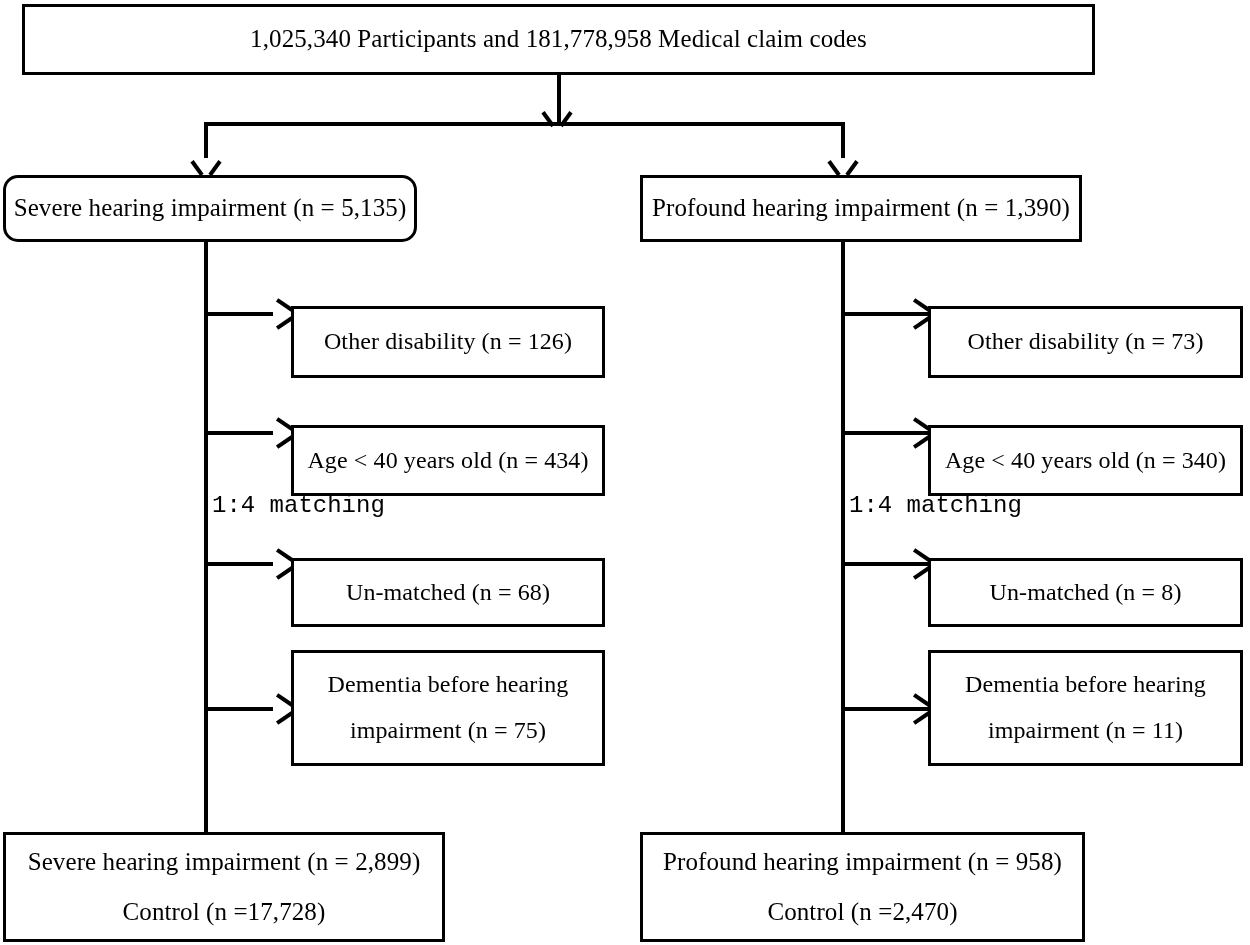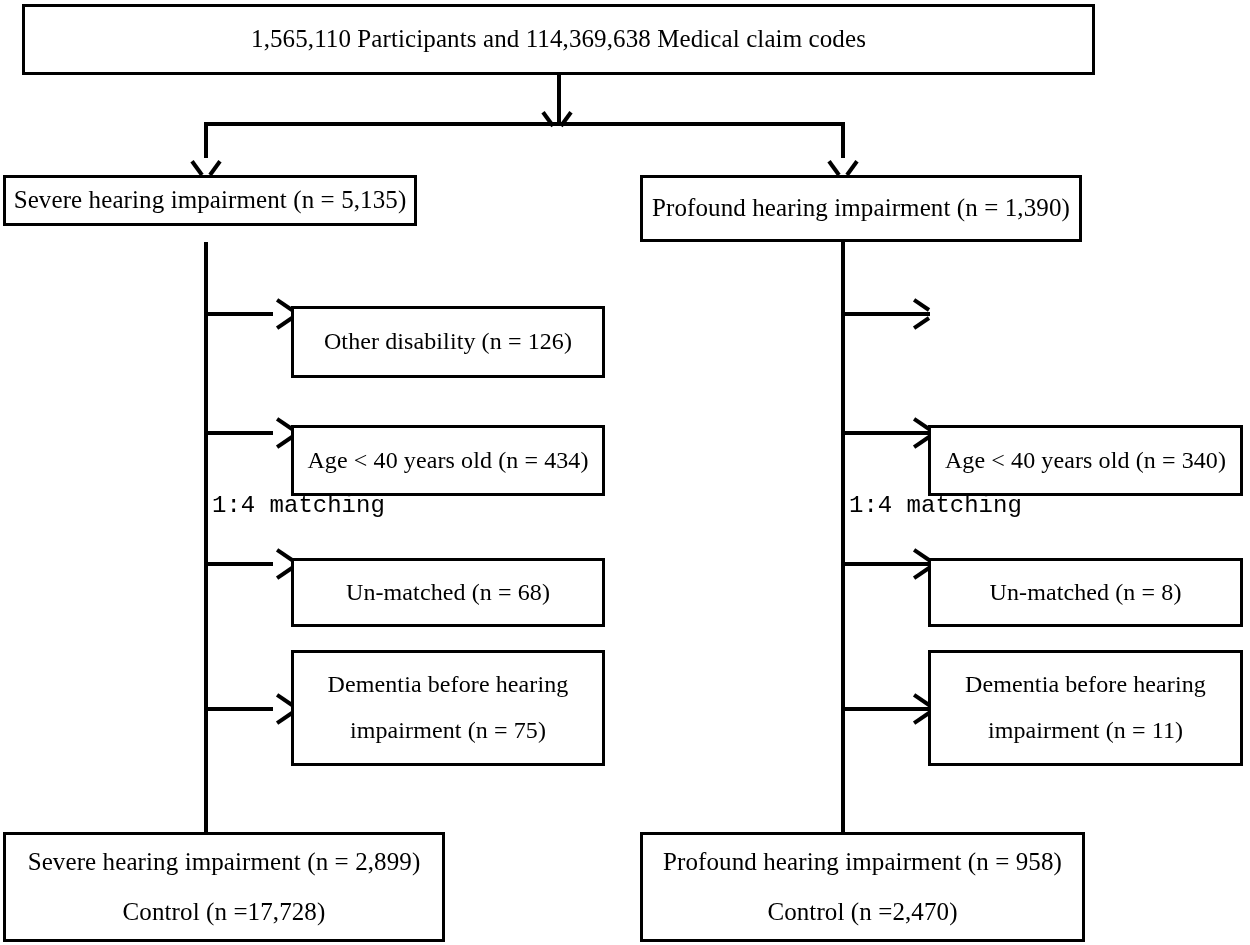--- a/index.html
+++ b/index.html
@@ -26,21 +26,21 @@
   }
   .box .ln{display:block;white-space:nowrap;}
 
   .fs-top{font-size:25px;}
   .fs-lvl2{font-size:25px;}
   .fs-excl{font-size:24px;margin-top:28px;}
   .fs-excl2{font-size:24px;line-height:1.9;}
   .fs-bot{font-size:25px;line-height:2.0;}
 
   #box-top      {left:22px;  top:4px;   width:1073px; height:71px;}
-  #box-severe   {left:3px;   top:175px; width:414px;  height:51px;}
+  #box-severe   {left:3px;   top:175px; width:414px;  height:67px;border-radius:15px;}
   #box-profound {left:640px; top:175px; width:442px;  height:67px;justify-content:center;}
 
   #box-l-other  {left:291px; top:278px; width:314px;  height:72px;}
   #box-l-age    {left:291px; top:397px; width:314px;  height:71px;}
   #box-l-unm    {left:291px; top:530px; width:314px;  height:69px;}
   #box-l-dem    {left:291px; top:650px; width:314px;  height:116px;}
 
   #box-r-other  {left:928px; top:278px; width:315px;  height:72px;}
   #box-r-age    {left:928px; top:397px; width:315px;  height:71px;}
   #box-r-unm    {left:928px; top:530px; width:315px;  height:69px;}
@@ -72,21 +72,21 @@
     position:absolute;font-size:24px;white-space:nowrap;
     font-family:Liberation Mono, monospace;
   }
 </style>
 </head>
 <body>
 
 <div id="stage">
 
   <div class="box fs-top" id="box-top">
-    <span class="ln">1,565,110  Participants and 114,369,638 Medical claim codes</span>
+    <span class="ln">1,025,340  Participants and 181,778,958 Medical claim codes</span>
   </div>
 
   <div class="vline" style="left:557px; top:75px; height:50px;"></div>
   <div class="arrow-down" style="left:557px; top:126px;"></div>
 
   <div class="hline" style="left:206px; top:122px; width:637px;"></div>
 
   <div class="vline" style="left:204px; top:122px; height:36px;"></div>
   <div class="arrow-down" style="left:206px; top:175px;"></div>
 
@@ -141,20 +141,23 @@
   <div class="arrow-right" style="left:929px; top:433px;"></div>
 
   <div class="hline" style="left:843px; top:562px; width:87px;"></div>
   <div class="arrow-right" style="left:929px; top:564px;"></div>
 
   <div class="hline" style="left:843px; top:707px; width:87px;"></div>
   <div class="arrow-right" style="left:929px; top:709px;"></div>
 
   <div class="matchlabel" style="left:849px; top:492px;">1:4 matching</div>
 
+  <div class="box fs-excl" id="box-r-other">
+    <span class="ln">Other disability (n = 73)</span>
+  </div>
   <div class="box fs-excl" id="box-r-age">
     <span class="ln">Age &lt; 40 years old (n = 340)</span>
   </div>
   <div class="box fs-excl" id="box-r-unm">
     <span class="ln">Un-matched (n = 8)</span>
   </div>
   <div class="box fs-excl2" id="box-r-dem">
     <span class="ln">Dementia before hearing</span>
     <span class="ln">impairment (n = 11)</span>
   </div>

